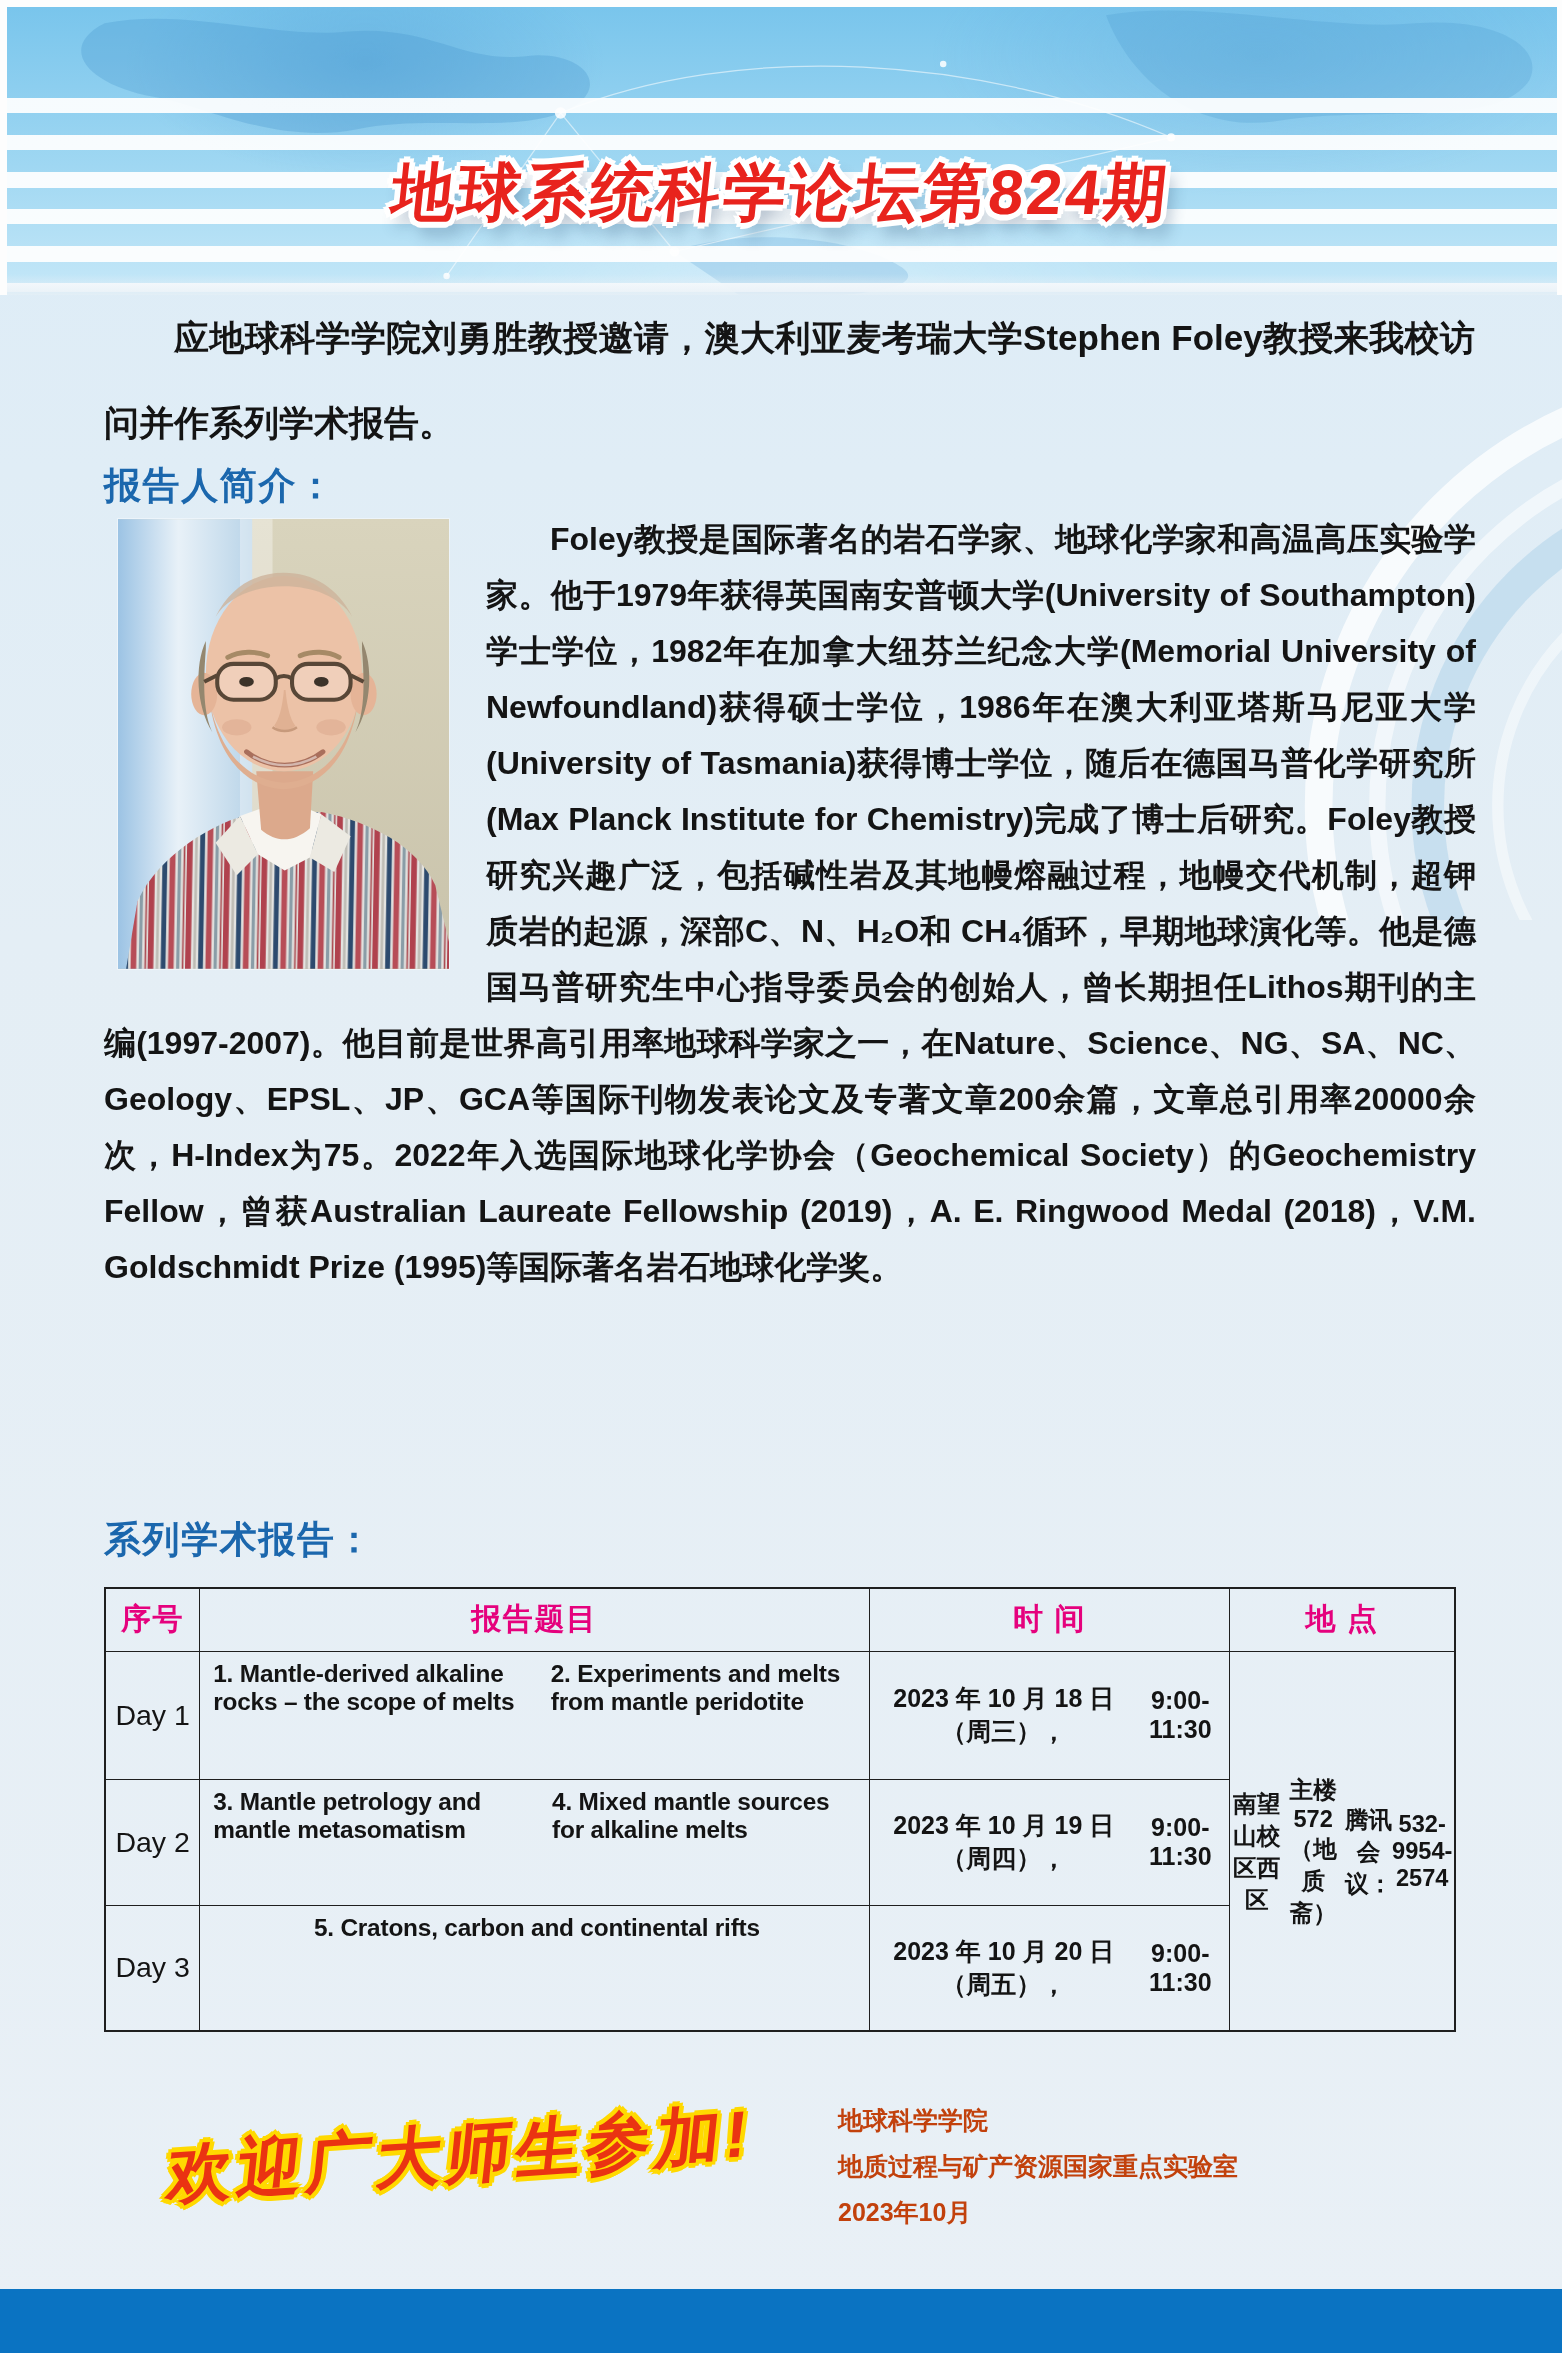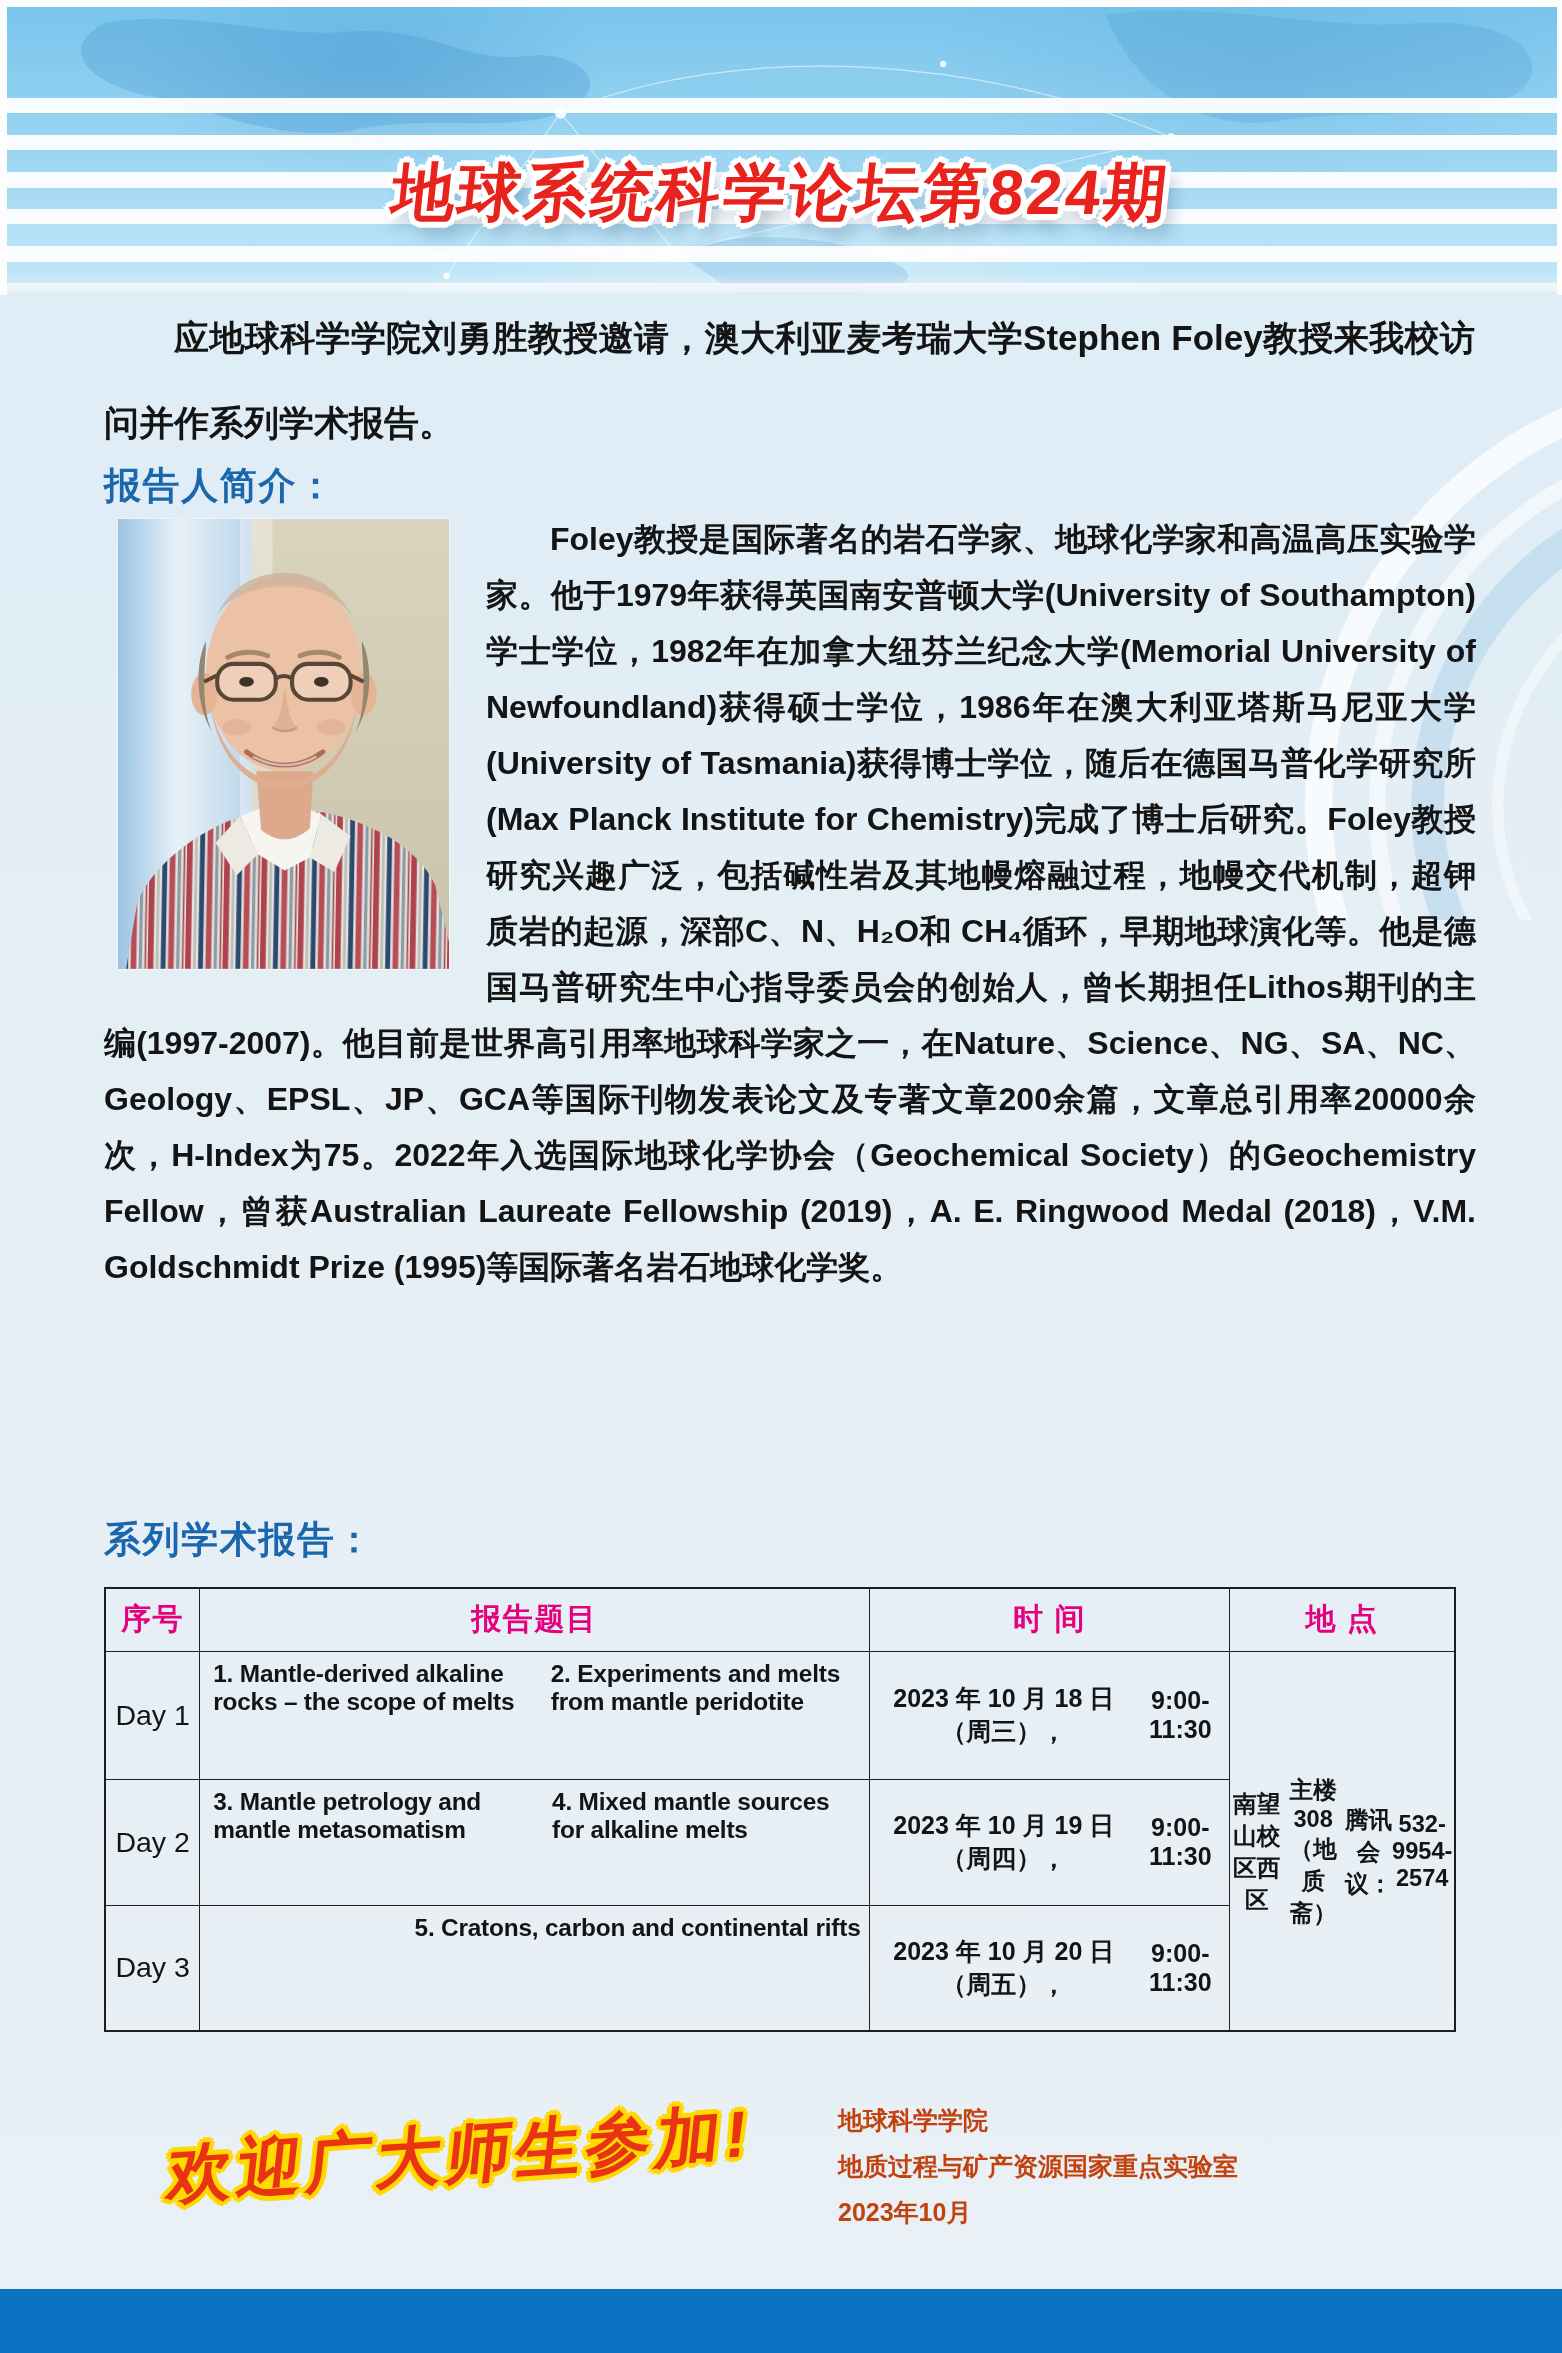--- a/index.html
+++ b/index.html
@@ -110,21 +110,21 @@
   td.titles-cell{height:128px;}
   tr.r2 td.titles-cell{height:126px;}
   tr.r3 td.titles-cell{height:125px;}
   .titles{align-items:flex-start;padding:8.1px 8.1px 8.1px 13px;}
   .titles div{font-size:24.4px;font-weight:bold;letter-spacing:-0.2px;text-align:left;}
   .times{align-items:center;padding:6.5px 3.3px;}
   .times div{font-size:25px;font-weight:bold;text-align:center;}
   td.loc-cell{vertical-align:middle;}
   .locs{align-items:center;justify-content:space-around;padding:37px 1.6px 14.6px 1.6px;height:378px;}
   .locs div{font-size:23.6px;font-weight:bold;text-align:center;}
-  .single{justify-content:flex-end;}
+  .single{justify-content:center;}
 
   
   .welcome{
     position:absolute;top:2110px;left:167px;z-index:3;
     font-size:65px;font-weight:bold;letter-spacing:4.9px;
     color:var(--welcome-red);
     transform:rotate(-4deg) skewX(-10deg);
     text-shadow:
       -3.3px -3.3px 0 var(--welcome-outline-yellow),3.3px -3.3px 0 var(--welcome-outline-yellow),
       -3.3px 3.3px 0 var(--welcome-outline-yellow),3.3px 3.3px 0 var(--welcome-outline-yellow),
@@ -285,21 +285,21 @@
         </td>
         <td class="titles-cell">
           <div class="vflex times">
             <div>2023 年 10 月 18 日（周三），</div>
             <div>9:00-11:30</div>
           </div>
         </td>
         <td class="loc-cell" rowspan="3">
           <div class="vflex locs">
             <div>南望山校区西区</div>
-            <div>主楼 308（地质斋）</div>
+            <div>主楼 572（地质斋）</div>
             <div>腾讯会议：</div>
             <div>532-9954-2574</div>
           </div>
         </td>
       </tr>
       <tr class="r2">
         <td class="day">Day 2</td>
         <td class="titles-cell">
           <div class="vflex titles">
             <div>3. Mantle petrology and mantle metasomatism</div>

